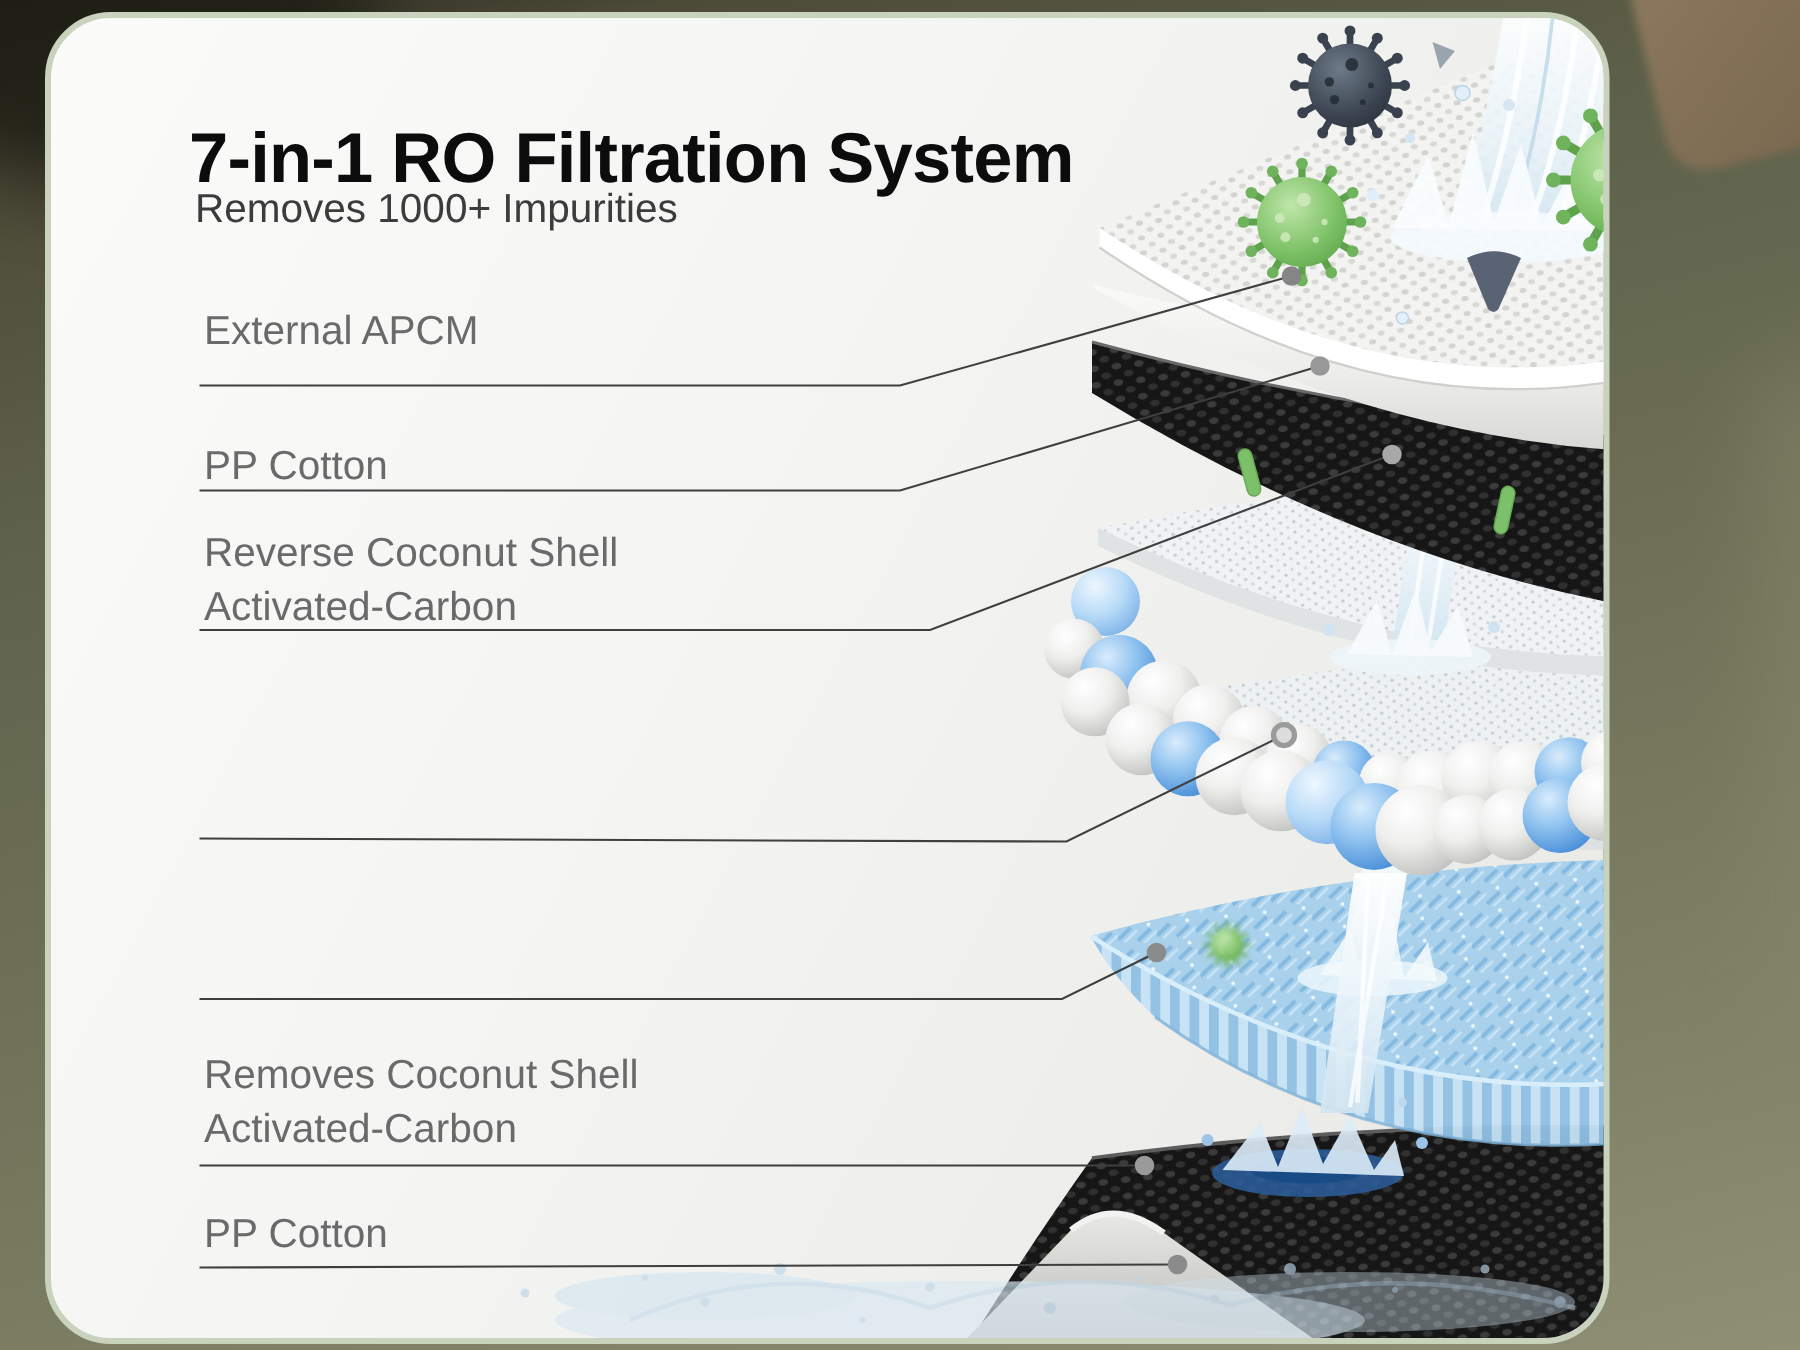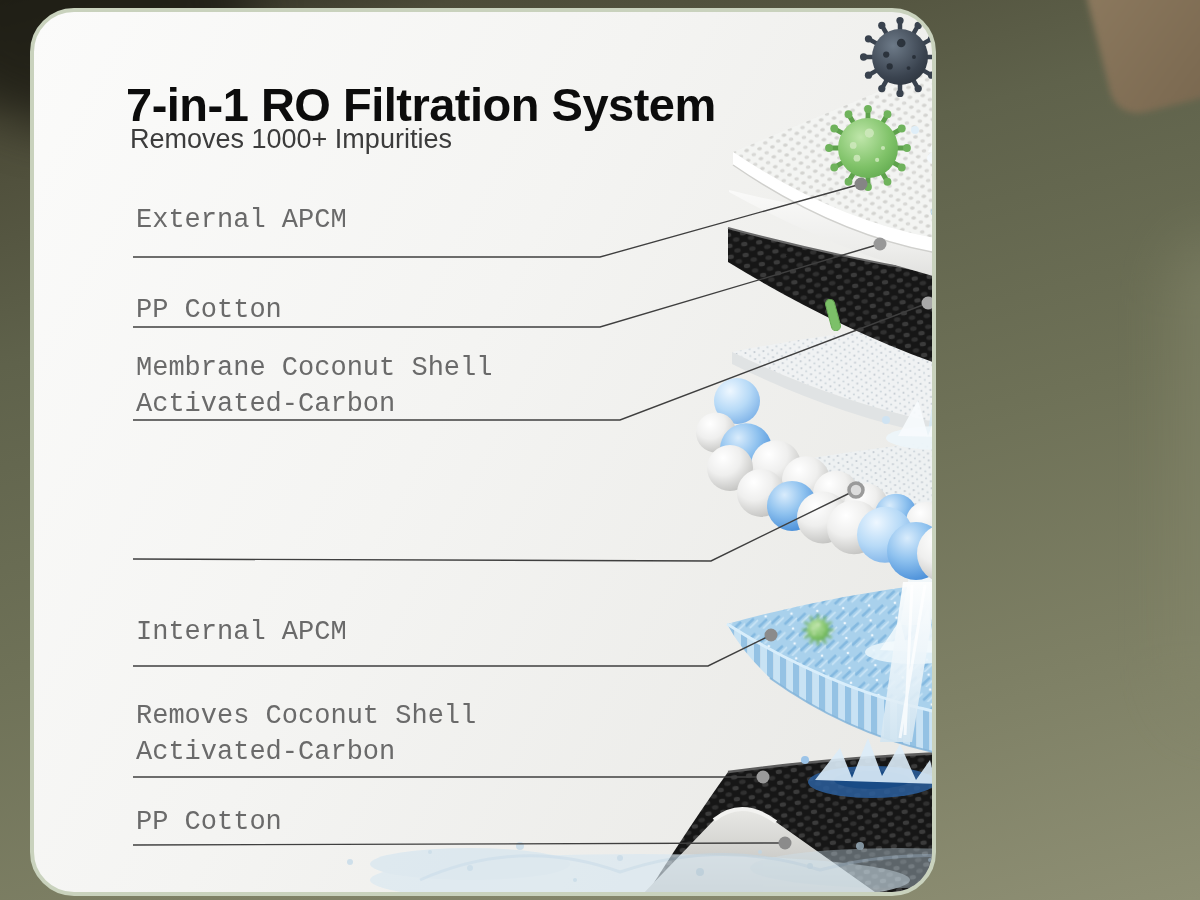--- a/index.html
+++ b/index.html
@@ -10,35 +10,35 @@
     position:relative;
   }
   .blob{position:absolute;pointer-events:none;}
   .blob-topleft{left:-70px;top:-90px;width:320px;height:220px;border-radius:50%;
     background:#1f1e15;filter:blur(26px);opacity:.85;}
   .blob-topright{left:1095px;top:-60px;width:260px;height:150px;border-radius:28px;
     background:linear-gradient(140deg,#8d7a5f,#6f5e47);transform:rotate(-14deg);filter:blur(3px);}
   .blob-right{left:1176px;top:240px;width:80px;height:480px;border-radius:40px;
     background:#84866a;filter:blur(30px);opacity:.6;}
   .card{
-    position:absolute;left:30px;top:8px;width:906px;height:888px;
+    position:absolute;left:30px;top:8px;width:1043px;height:888px;
     box-sizing:border-box;border:4px solid #c9d2bd;border-radius:44px;
     background:linear-gradient(118deg,#fbfbfa 0%,#f4f4f2 45%,#e8e8e5 100%);
     overflow:hidden;
   }
   .scene{position:absolute;left:-34px;top:-12px;width:1200px;height:900px;}
   .page-title{
     position:absolute;left:92px;top:34px;font-size:47px;font-weight:700;
     color:#0c0c0c;letter-spacing:-.5px;white-space:nowrap;
   }
   .page-subtitle{
     position:absolute;left:96px;top:112px;font-size:27px;color:#3c3c3c;white-space:nowrap;
   }
   .layer-label{
-    position:absolute;left:102px;font-size:27px;color:#6a6a6a;line-height:36px;width:360px;font-family:Liberation Mono, monospace;
+    position:absolute;left:102px;font-size:27px;color:#6a6a6a;line-height:36px;width:360px;
   }
   .layer-label.em{font-size:31px;font-weight:700;color:#242424;line-height:40px;width:330px;}
   .lbl-0{top:190px}.lbl-1{top:280px}.lbl-2{top:338px}.lbl-3{top:452px}
   .lbl-4{top:602px}.lbl-5{top:686px}.lbl-6{top:792px}
 </style>
 </head>
 <body>
 
 <div class="blob blob-topleft"></div>
 <div class="blob blob-topright"></div>
@@ -458,17 +458,16 @@
           </g>
       </g>
     </g>
   </svg>
 
   <h1 class="page-title">7-in-1 RO Filtration System</h1>
   <div class="page-subtitle">Removes 1000+ Impurities</div>
 
   <div class="layer-label lbl-0">External APCM</div>
   <div class="layer-label lbl-1">PP Cotton</div>
-  <div class="layer-label lbl-2">Membrane Coconut Shell Activated-Carbon</div>
-  <div class="layer-label lbl-4">Internal APCM</div>
+  <div class="layer-label lbl-2">Reverse Coconut Shell Activated-Carbon</div>
   <div class="layer-label lbl-5">Removes Coconut Shell Activated-Carbon</div>
   <div class="layer-label lbl-6">PP Cotton</div>
 </div>
 
 </body></html>

